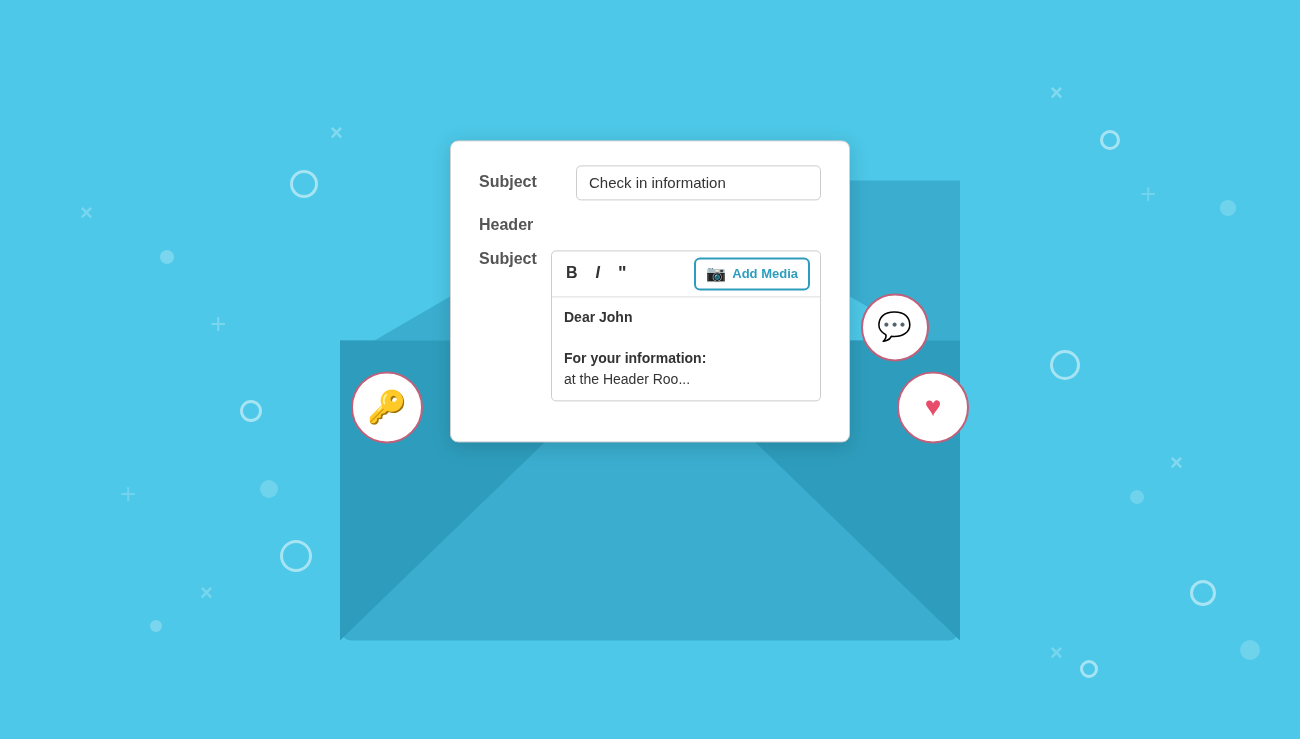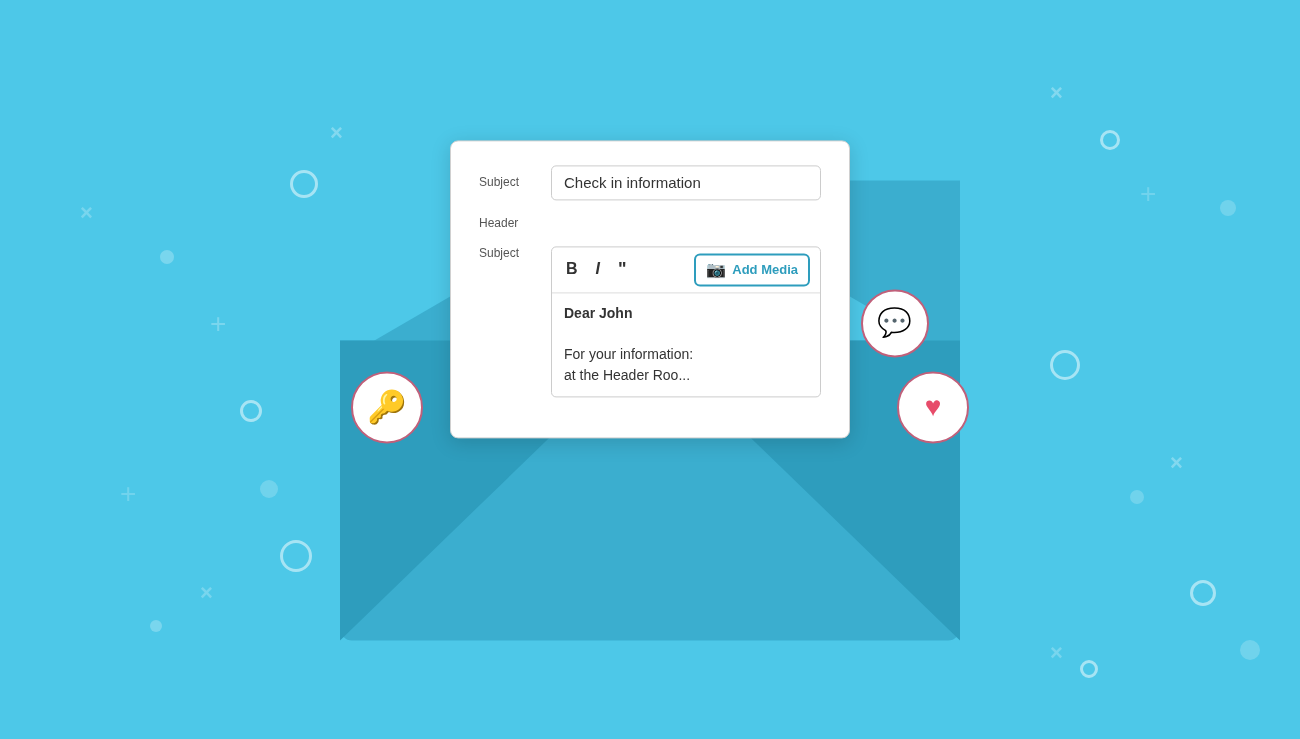--- a/index.html
+++ b/index.html
@@ -102,34 +102,35 @@
     }
 
     .form-row {
       display: flex;
       align-items: center;
       margin-bottom: 16px;
     }
 
     .form-label {
       width: 72px;
-      font-size: 12px;
+      font-size: 16px;
       color: #555;
-      font-weight: 400;
+      font-weight: 700;
       flex-shrink: 0;
     }
 
     .form-input {
       flex: 1;
       border: 1.5px solid #ccc;
       border-radius: 5px;
       padding: 8px 12px;
       font-size: 15px;
       color: #333;
       background: white;
+      margin-left: 25px;
     }
 
     .message-box {
       border: 1.5px solid #ccc;
       border-radius: 5px;
       flex: 1;
     }
 
     .message-toolbar {
       display: flex;
@@ -172,21 +173,21 @@
       max-height: 120px;
       overflow: hidden;
     }
 
     .message-content .greeting {
       font-weight: bold;
       margin-bottom: 20px;
     }
 
     .message-content .bold-line {
-      font-weight: normal;
+      font-weight: bold;
       margin-top: 20px;
     }
 
     
     .add-notification-btn {
       position: absolute;
       top: 148px;
       right: -190px;
       background: #4caf50;
       color: white;

